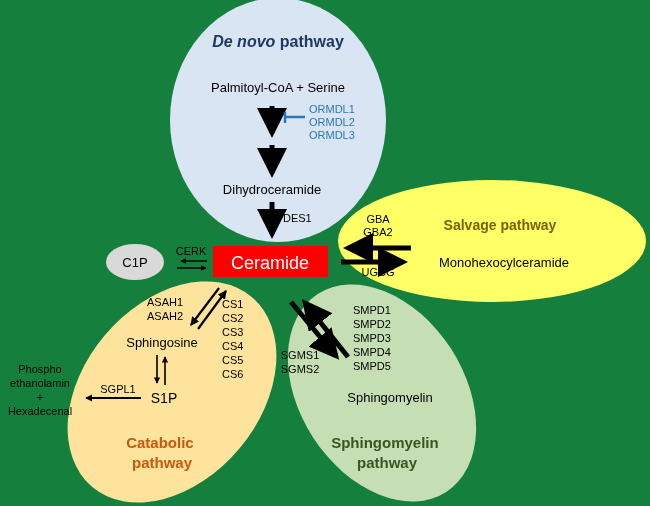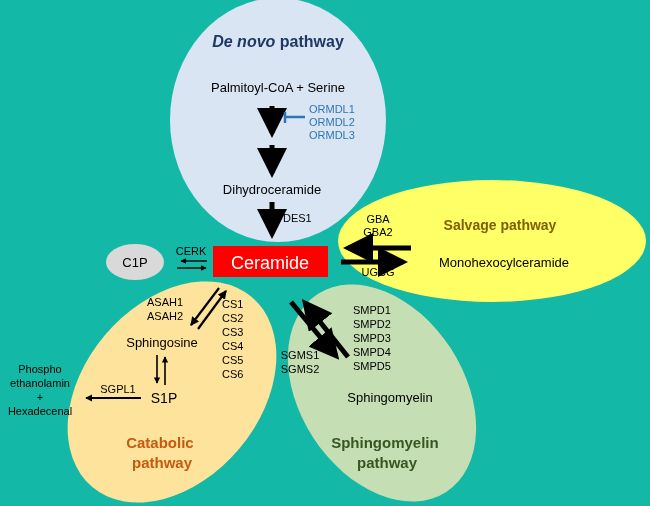--- a/index.html
+++ b/index.html
@@ -1,16 +1,16 @@
 <!DOCTYPE html>
 <html><head>
 <meta charset="utf-8">
 <style>
   html, body { margin:0; padding:0; background:#ffffff; }
-  #stage { position:relative; width:650px; height:506px; overflow:hidden; background:#14b8a6;
+  #stage { position:relative; width:650px; height:506px; overflow:hidden; background:#15803d;
            font-family:"Liberation Sans", sans-serif; }
   svg { position:absolute; left:0; top:0; }
   .t { font-family:"Liberation Sans", sans-serif; }
 </style>
 </head>
 <body>
 
 <div id="stage">
 <svg width="650" height="506" viewBox="0 0 650 506" xmlns="http://www.w3.org/2000/svg">
   <defs>

